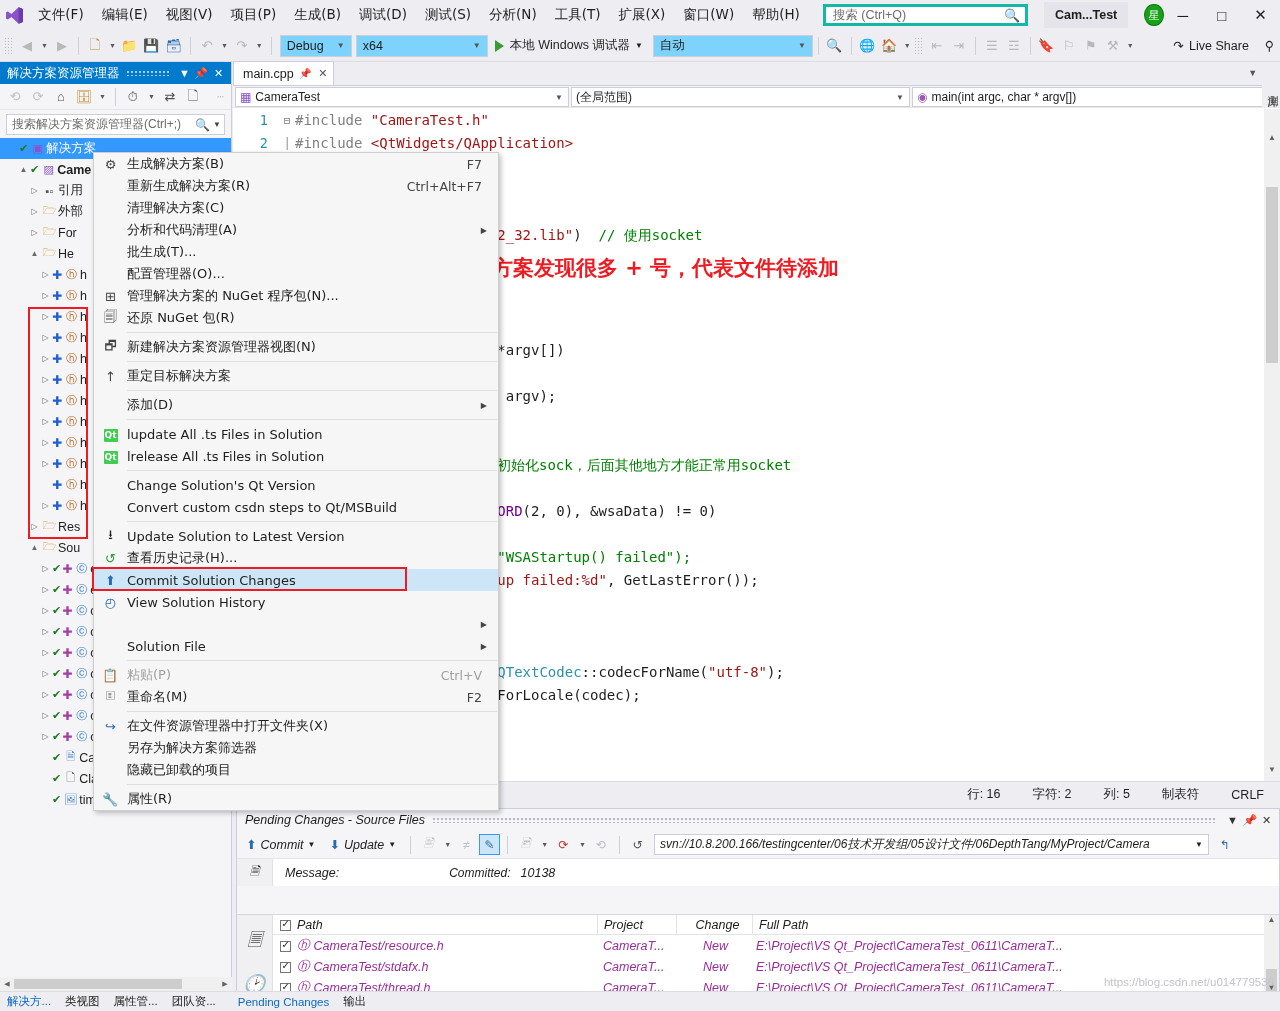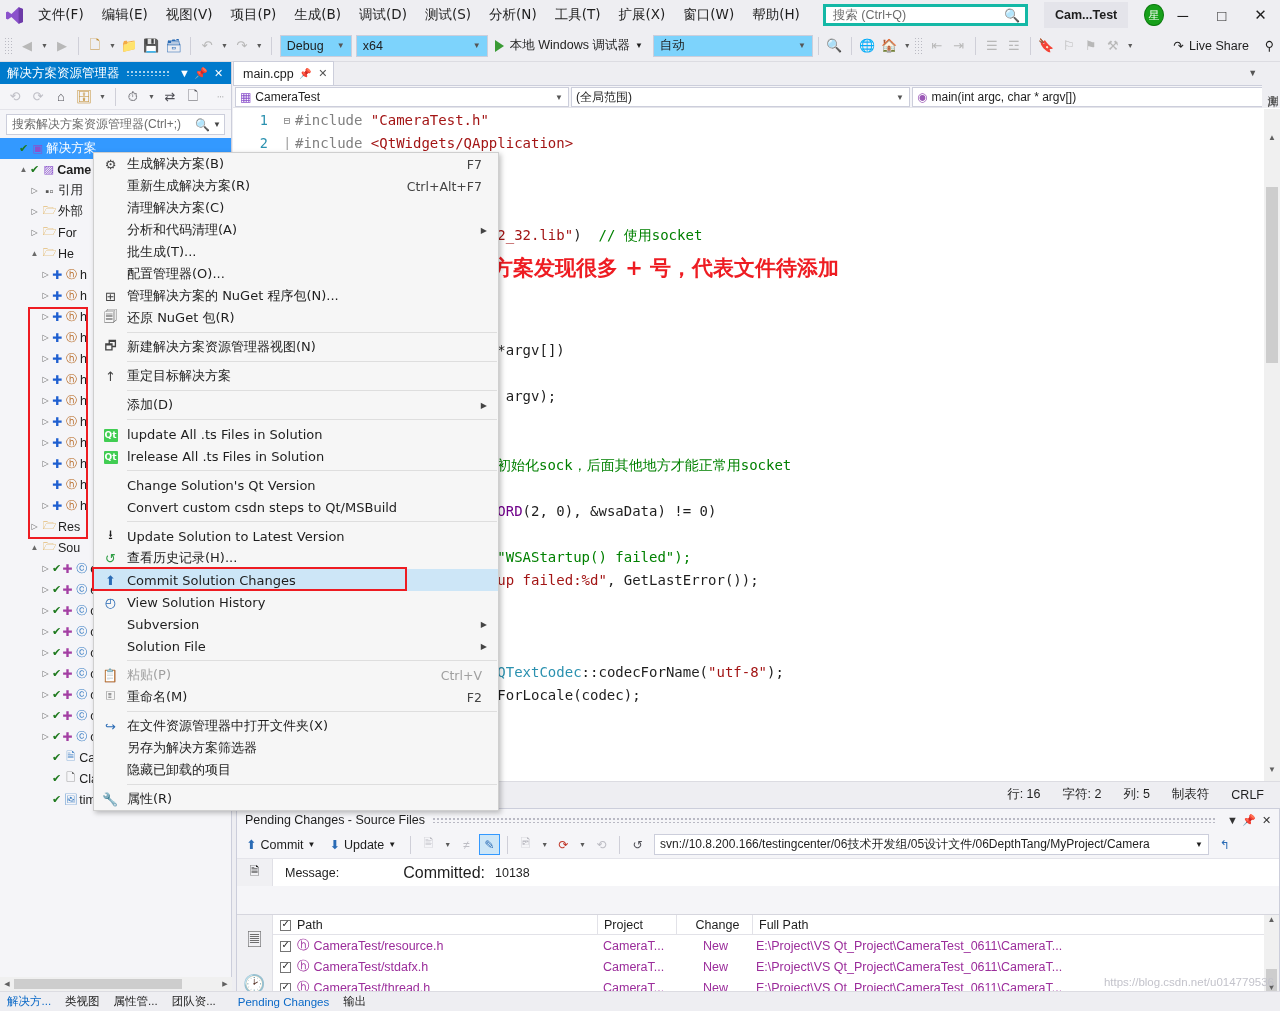--- a/index.html
+++ b/index.html
@@ -122,21 +122,21 @@
     font-size:14px; line-height:23px; background:#fff; overflow:hidden;
   }
   .cline{ height:23px; display:flex; align-items:center; white-space:pre; }
   .ln{ width:46px; text-align:right; padding-right:11px; color:#2b91af; flex:none;
        font-size:13.5px;}
   .fold{ width:16px; text-align:center; color:#808080; font-size:11px; flex:none; }
   .kw{color:#0000ff;} .str{color:#a31515;} .pp{color:#808080;} .cmt{color:#008000;}
   .ty{color:#2b91af;} .mac{color:#6f008a;} .pl{color:#1e1e1e;}
   #code-status{
     position:absolute; left:0; right:0; bottom:0; height:26px; background:#eeeef2;
-    display:flex; align-items:center; justify-content:flex-end; gap:22px;
+    display:flex; align-items:center; justify-content:flex-end; gap:32px;
     padding-right:16px; font-size:12.5px; color:#1e1e1e; border-top:1px solid #dcdce2;
   }
   #vscroll{ position:absolute; right:0; top:47px; width:16px; bottom:26px; background:#f0f0f0; }
   #vscroll .thumb{ position:absolute; left:2px; top:78px; width:12px; height:176px; background:#cdcdcd;}
   #vscroll .ar{ position:absolute; left:0; width:16px; height:16px; text-align:center;
                 font-size:8px; color:#606060; }
   #vs-up{ top:24px; } #vs-dn{ bottom:0; }
   #minimap-tab{ position:absolute; right:0; top:62px; width:18px; height:46px;
                 background:#eeeef2; writing-mode:vertical-rl; font-size:11px;
                 color:#444; text-align:center; padding-top:3px;}
@@ -167,21 +167,21 @@
   .mi .marr{ position:absolute; right:11px; font-size:8px; color:#444; }
   .msep{ height:1px; background:#dedede; margin:3px 1px 3px 33px; }
   .qt-ico{ display:inline-block; width:14px; height:13px; background:#41cd52;
            color:#fff; font-size:9px; font-weight:bold; line-height:13px;
            text-align:center; border-radius:1px; font-family:"DejaVu Sans",sans-serif;}
   #ctx-redbox{ position:absolute; left:-2px; top:-2px; width:315px; height:24px;
                border:2px solid #ee1c22; pointer-events:none; }
   
   #pend{
     position:absolute; left:236px; top:808px; width:1044px; height:185px;
-    background:#f5f5f8; border:1px solid #cccedb;
+    background:#f5f5f8; border:1px solid #cccedb;font-style:italic;
   }
   #pend-head{ height:22px; display:flex; align-items:center; padding:0 4px 0 8px;
               font-size:12.5px; color:#1e1e1e; }
   #pend-head .dots{ flex:1; margin:0 7px; height:6px;
      background-image:radial-gradient(#b9b9c4 40%, transparent 41%); background-size:4px 4px;}
   #pend-head .pb{ width:17px; text-align:center; font-size:11px; color:#333; }
   #pend-tb{ height:27px; display:flex; align-items:center; gap:2px; padding:0 4px;
             background:#f5f5f8; }
   .ptb{ display:flex; align-items:center; font-size:12.5px; padding:0 3px; height:21px;}
   .ptbi{ width:21px;height:21px;display:flex;align-items:center;justify-content:center;
@@ -190,21 +190,21 @@
   .ptbi.on{ border:1px solid #3399ff; background:#cde6f7; }
   #url-combo{ flex:1; max-width:555px; height:21px; background:#fff; border:1px solid #cccedb;
               display:flex; align-items:center; padding:0 2px 0 5px; font-size:12px;
               margin-left:4px;}
   #url-combo .uv{ flex:1; white-space:nowrap; overflow:hidden; }
   #msgrow{ height:28px; display:flex; align-items:center; background:#fff;
            border-top:1px solid #e4e4ea; }
   #msg-gutter{ width:36px; height:100%; display:flex; align-items:center;
                justify-content:center; background:#f0f0f3; border-right:1px solid #e0e0e6;}
   #msgrow .mlabel{ padding-left:12px; font-size:12.5px; }
-  #msgrow .committed{ margin-left:64px; font-size:16px; }
+  #msgrow .committed{ margin-left:110px; font-size:12px; }
   #msgrow .cnum{ margin-left:10px; font-size:12.5px; }
   #plist{ position:absolute; left:0; right:0; top:105px; bottom:0; background:#fff;
           border-top:1px solid #d6d6de; display:flex; }
   #plist-gutter{ width:36px; background:#f0f0f3; border-right:1px solid #e0e0e6;
                  display:flex; flex-direction:column; align-items:center; padding-top:12px; gap:16px;}
   #ptable{ flex:1; }
   .phrow{ height:20px; display:flex; align-items:center; font-size:12.5px;
           background:#fff; border-bottom:1px solid #e2e2e8; color:#1e1e1e; }
   .pdrow{ height:21px; display:flex; align-items:center; font-size:12.5px; color:#1e1e1e;}
   .c-chk{ width:24px; text-align:center; }
@@ -738,21 +738,20 @@
       <span class="mico"><span style="color:#2a6bb5">⬆</span></span>
       <span class="mtxt">Commit Solution Changes</span>
       <div id="ctx-redbox"></div>
     </div>
     <div class="mi">
       <span class="mico"><span style="color:#2a6bb5">◴</span></span>
       <span class="mtxt">View Solution History</span>
     </div>
     <div class="mi">
       <span class="mico"></span>
-      <span class="mtxt">Subversion</span>
       <span class="marr">▶</span>
     </div>
     <div class="mi">
       <span class="mico"></span>
       <span class="mtxt">Solution File</span>
       <span class="marr">▶</span>
     </div>
     <div class="msep"></div>
     <div class="mi dis">
       <span class="mico"><span style="color:#444">📋</span></span>

